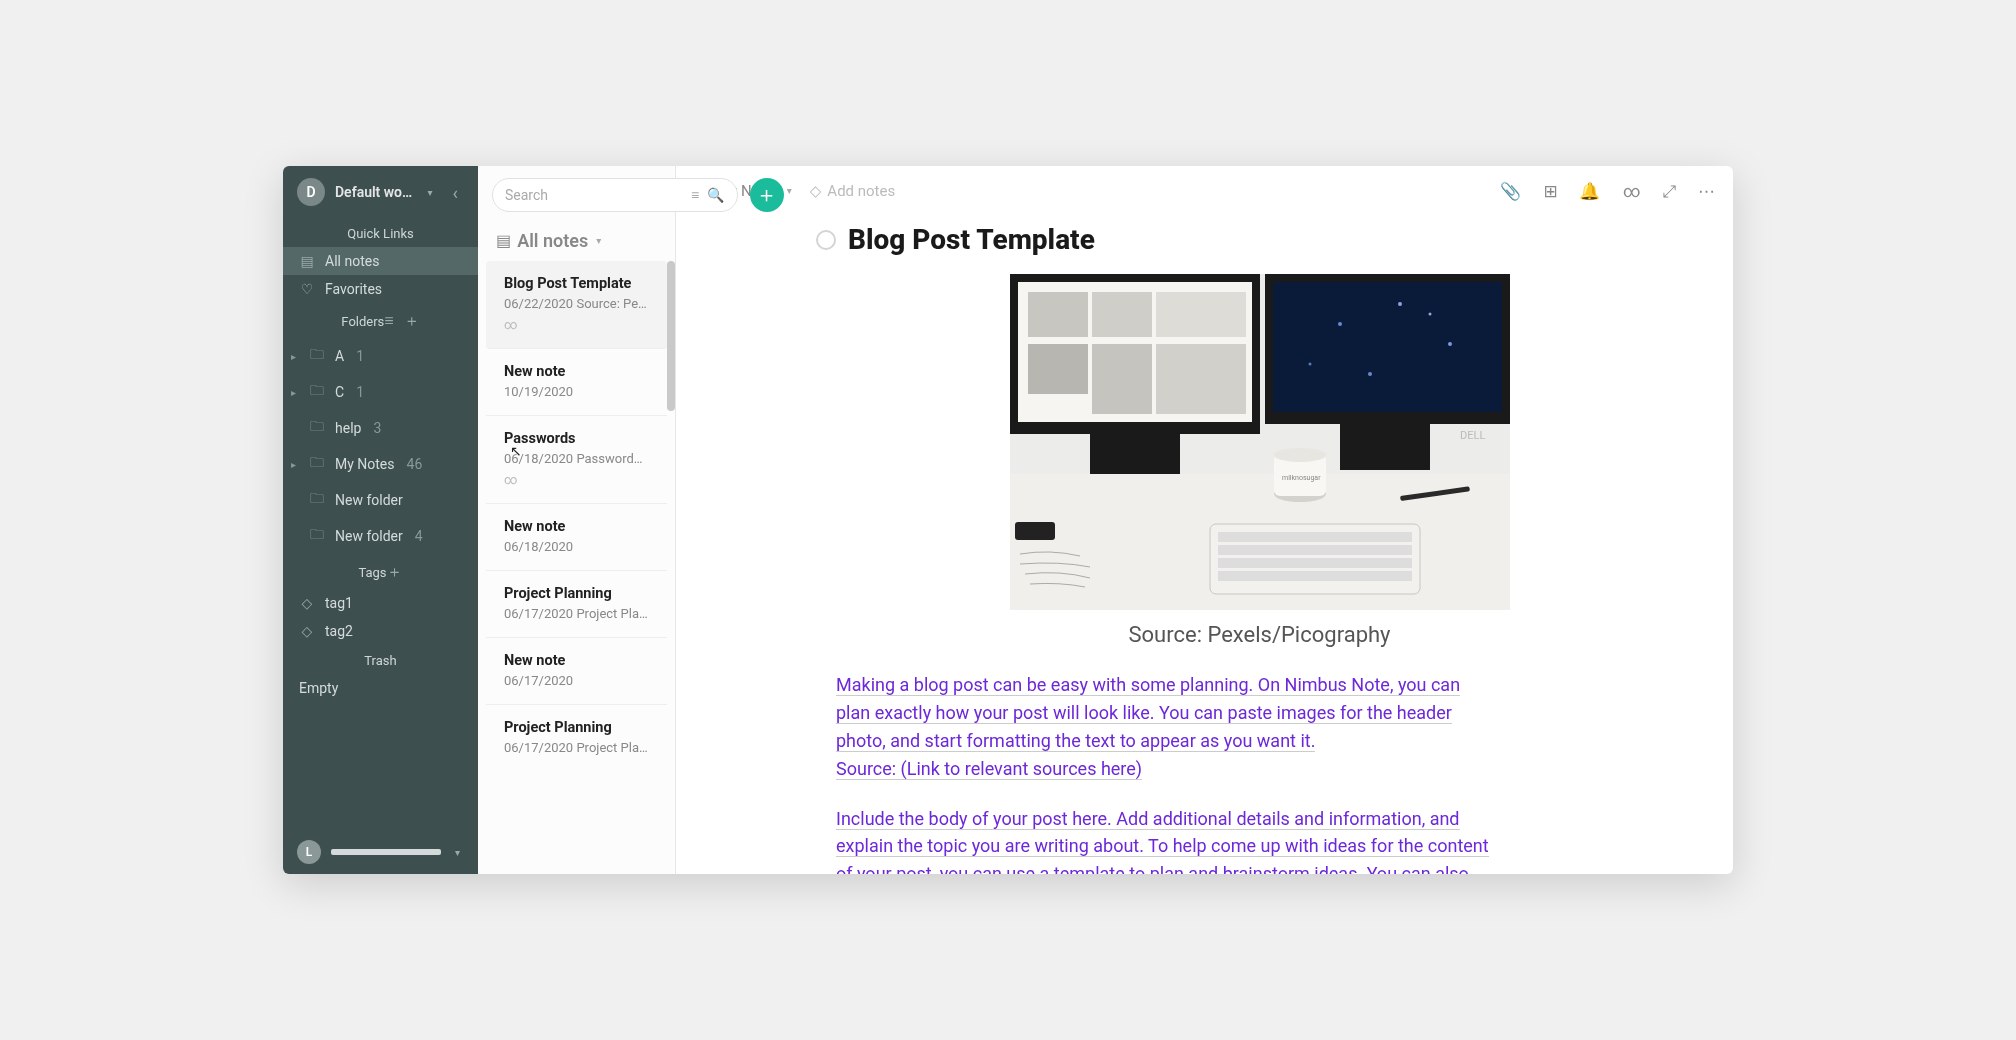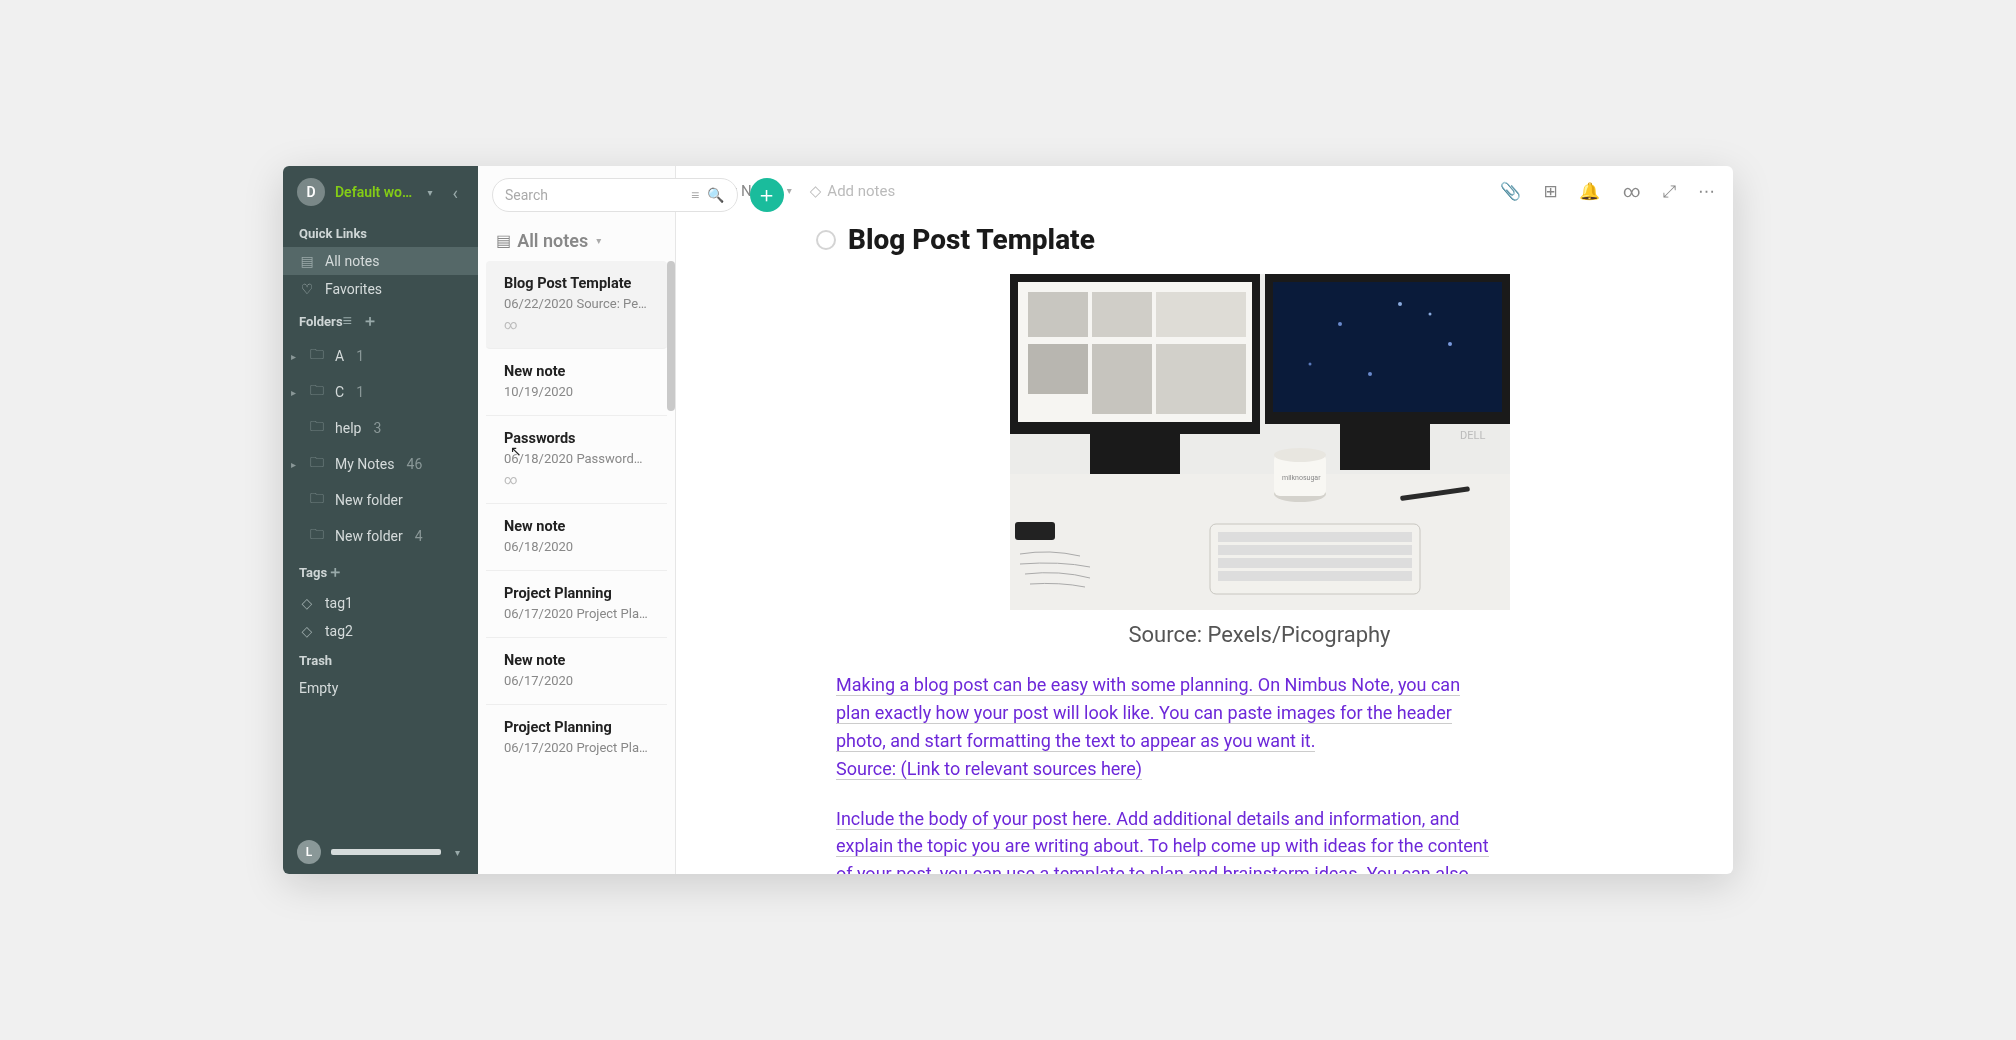--- a/index.html
+++ b/index.html
@@ -1,24 +1,24 @@
 <!DOCTYPE html>
 <html><head>
 <meta charset="utf-8">
 <style>
 *{box-sizing:border-box;margin:0;padding:0;font-family:-apple-system,BlinkMacSystemFont,"Segoe UI",Roboto,sans-serif}
 body{background:#f0f0f0;display:flex;align-items:center;justify-content:center;height:1040px;width:2016px}
 .app{width:1450px;height:708px;background:#fff;border-radius:6px;box-shadow:0 10px 40px rgba(0,0,0,.15);display:flex;overflow:hidden;position:relative}
 .sidebar{width:195px;background:#3d4f4f;color:#b8c4c4;display:flex;flex-direction:column;flex-shrink:0}
 .ws-head{display:flex;align-items:center;padding:12px 14px;gap:10px}
 .ws-avatar{width:28px;height:28px;border-radius:50%;background:#7a8888;color:#fff;display:flex;align-items:center;justify-content:center;font-size:14px;font-weight:600}
-.ws-name{flex:1;color:#84cc16;font-size:14px;font-weight:600;white-space:nowrap;overflow:hidden;text-overflow:ellipsis}
+.ws-name{flex:1;color:#e5e5e5;font-size:14px;font-weight:600;white-space:nowrap;overflow:hidden;text-overflow:ellipsis}
 .chev{color:#9aa;font-size:10px;cursor:pointer;padding:4px}
 .collapse{color:#9aa;font-size:18px;cursor:pointer;padding:2px 6px}
-.sect-h{display:flex;align-items:center;justify-content:flex-start;padding:8px 16px 6px;font-size:13px;font-weight:700;color:#cfd6d6}
+.sect-h{display:flex;align-items:center;justify-content:center;padding:8px 16px 6px;font-size:13px;font-weight:400;color:#cfd6d6}
 .sect-icons{display:flex;gap:10px;color:#9aa}
 .sect-icons span{cursor:pointer;font-size:16px}
 .nav-item{display:flex;align-items:center;padding:6px 16px;gap:10px;cursor:pointer;font-size:14px}
 .nav-item.active{background:#556868}
 .nav-item i{width:16px;text-align:center;font-style:normal;color:#9caaaa}
 .nav-label{color:#d5dbdb}
 .nav-count{color:#8a9898;margin-left:2px}
 .expand-caret{color:#8a9898;font-size:10px;width:8px;margin-left:-8px}
 .sidebar-bottom{margin-top:auto;display:flex;align-items:center;padding:10px 14px;gap:10px}
 .user-av{width:24px;height:24px;border-radius:50%;background:#8a9898;color:#fff;display:flex;align-items:center;justify-content:center;font-size:12px;font-weight:600}

